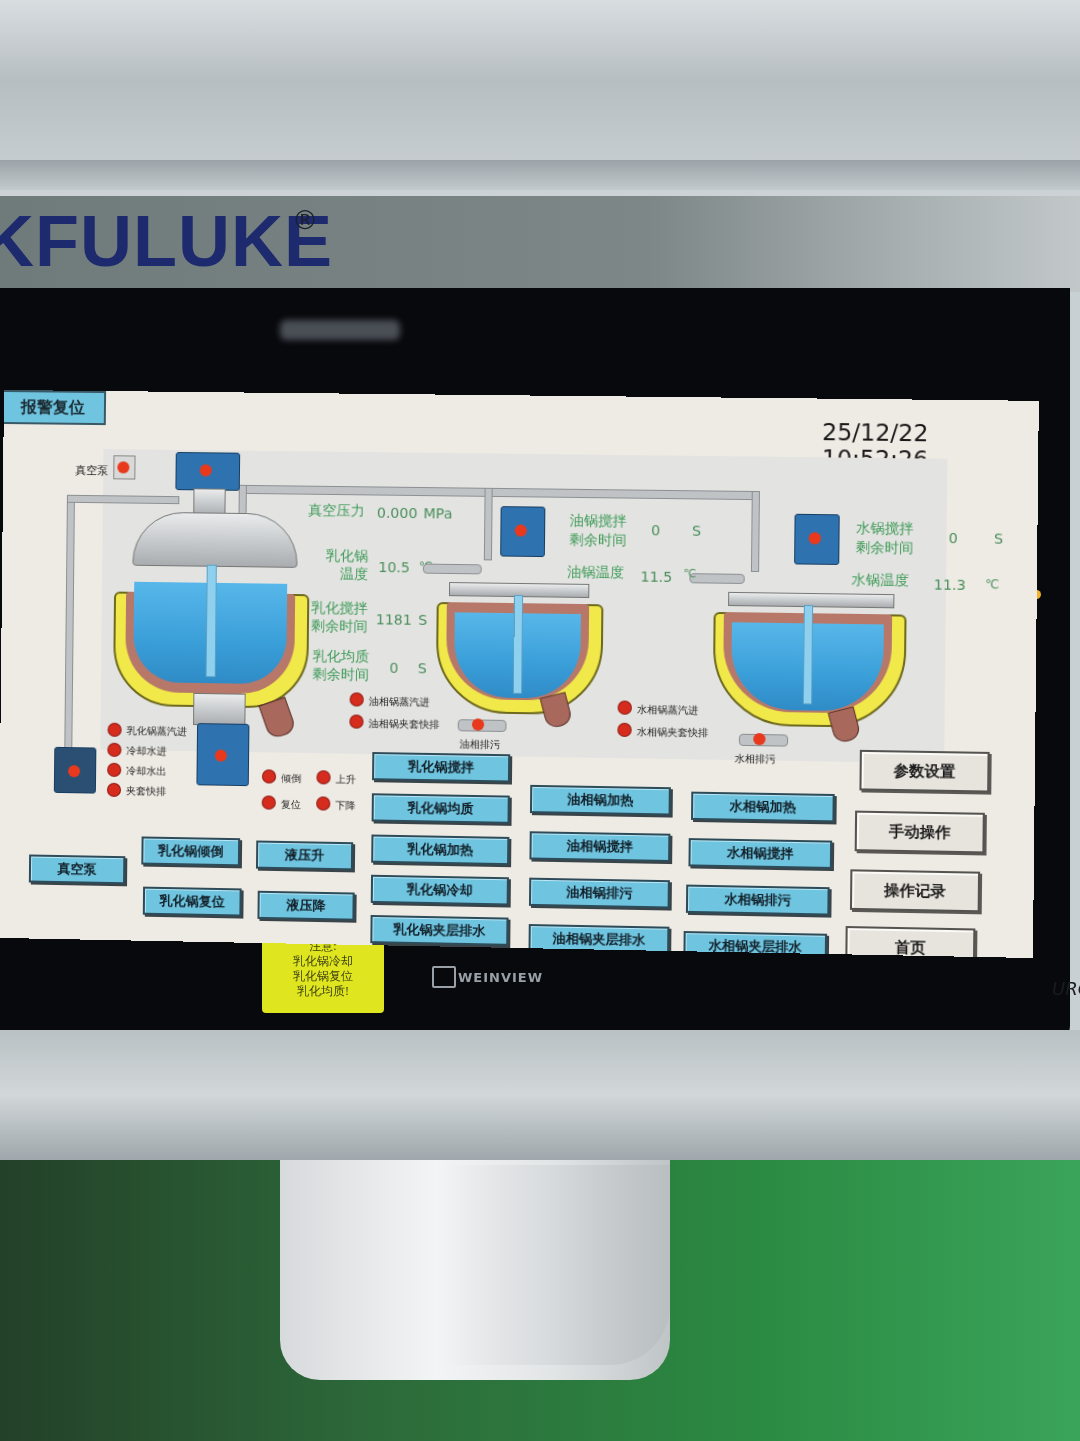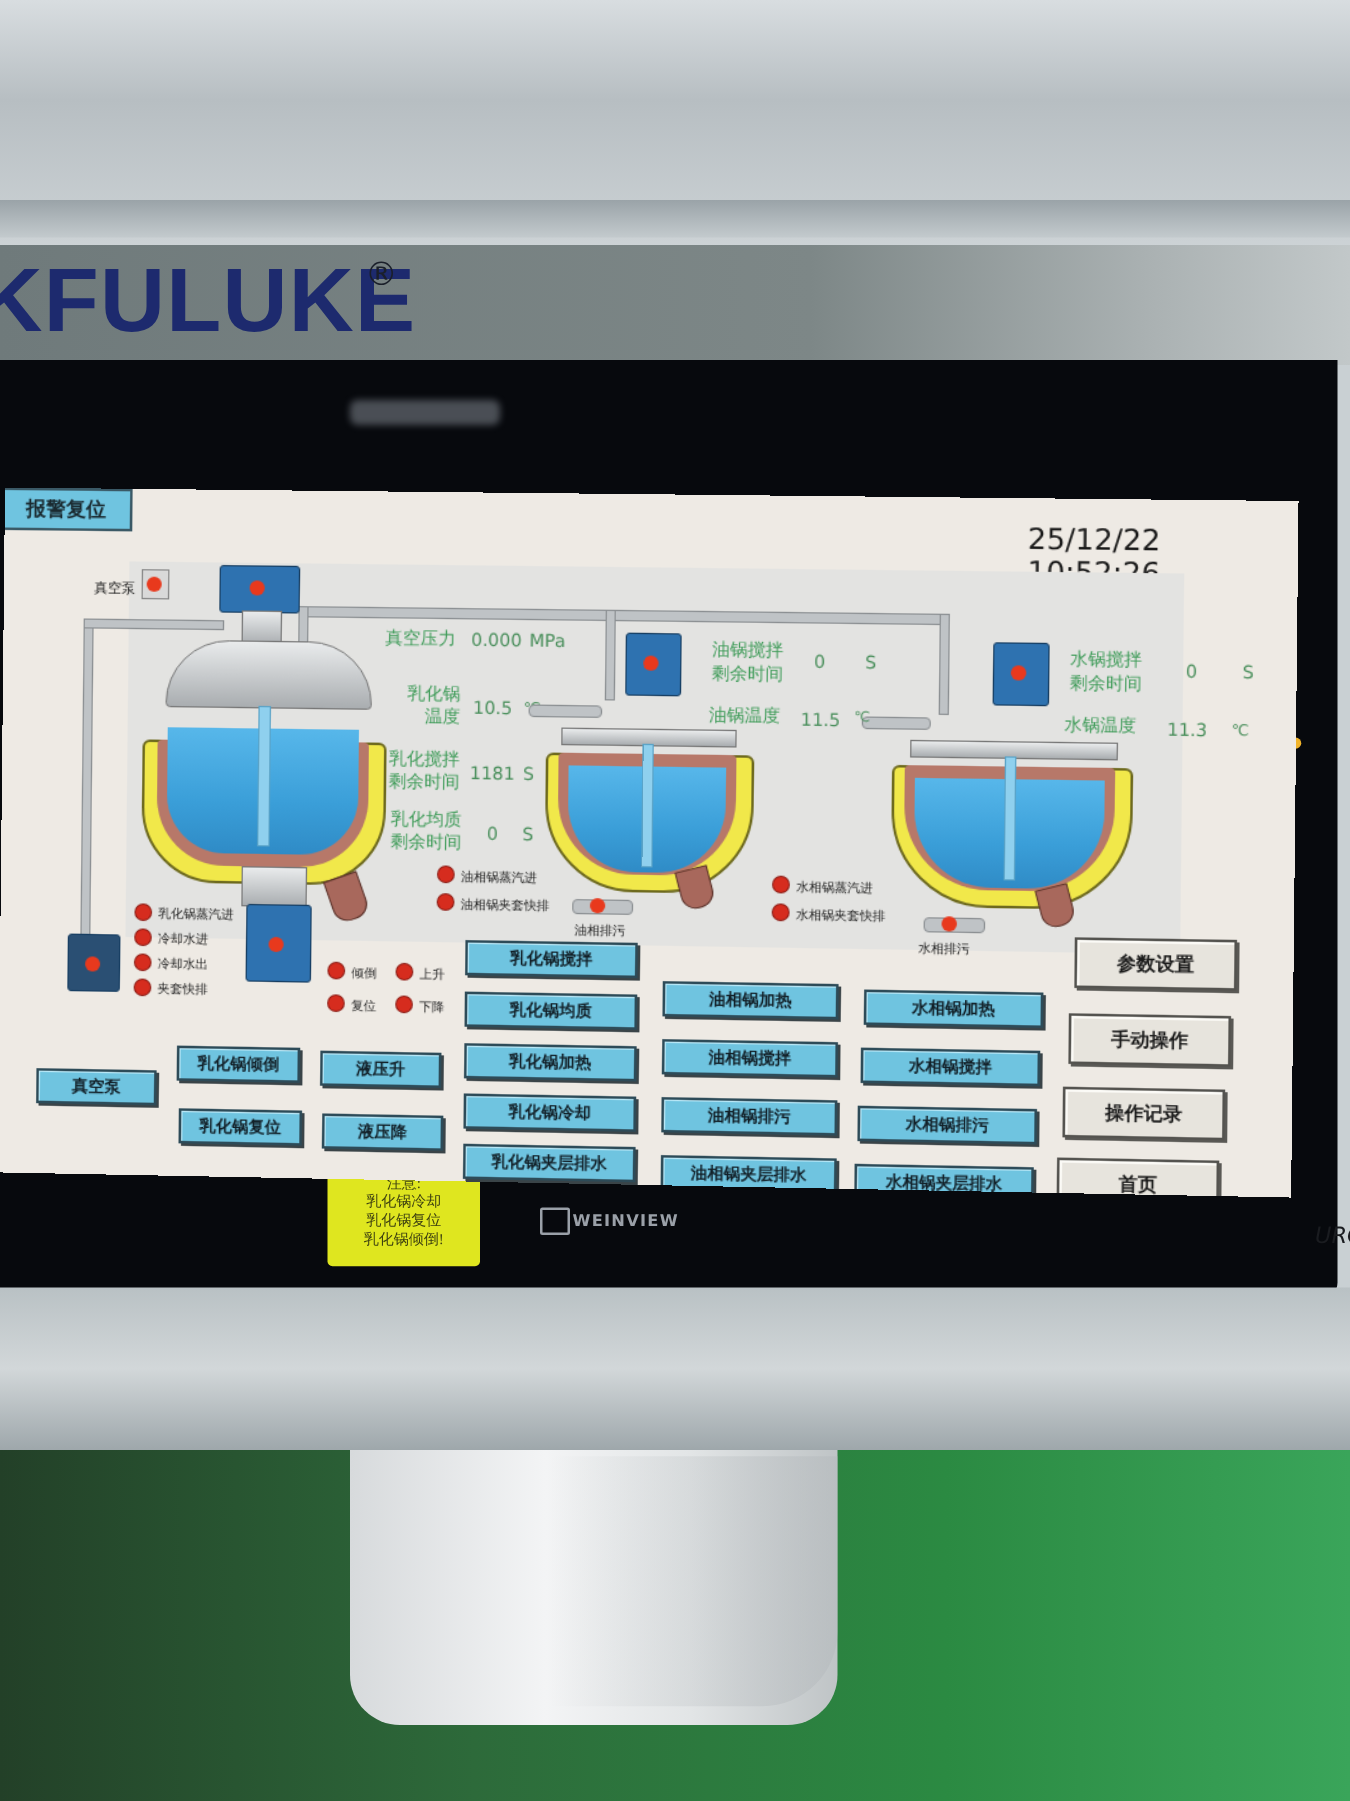--- a/index.html
+++ b/index.html
@@ -60,21 +60,21 @@
 <div id="side-label" class="abs">URC</div>
 <div id="below" class="abs"></div>
 <div id="floor" class="abs"></div>
 <div id="arm" class="abs"></div>
 <div id="arm-shadow" class="abs"></div>
 
 <div id="warning" class="abs">
   <div>注意:</div>
   <div>乳化锅冷却</div>
   <div>乳化锅复位</div>
-  <div>乳化锅倾倒!</div>
+  <div>乳化均质!</div>
 </div>
 <div id="weinview-logo" class="abs"></div>
 <div id="weinview" class="abs" style="left:458px;">WEINVIEW</div>
 
 <div id="screen" class="abs">
 
   <div id="alarm-reset">报警复位</div>
   <div id="datetime">25/12/22 10:52:26</div>
   <div id="panel-bg"></div>
 

